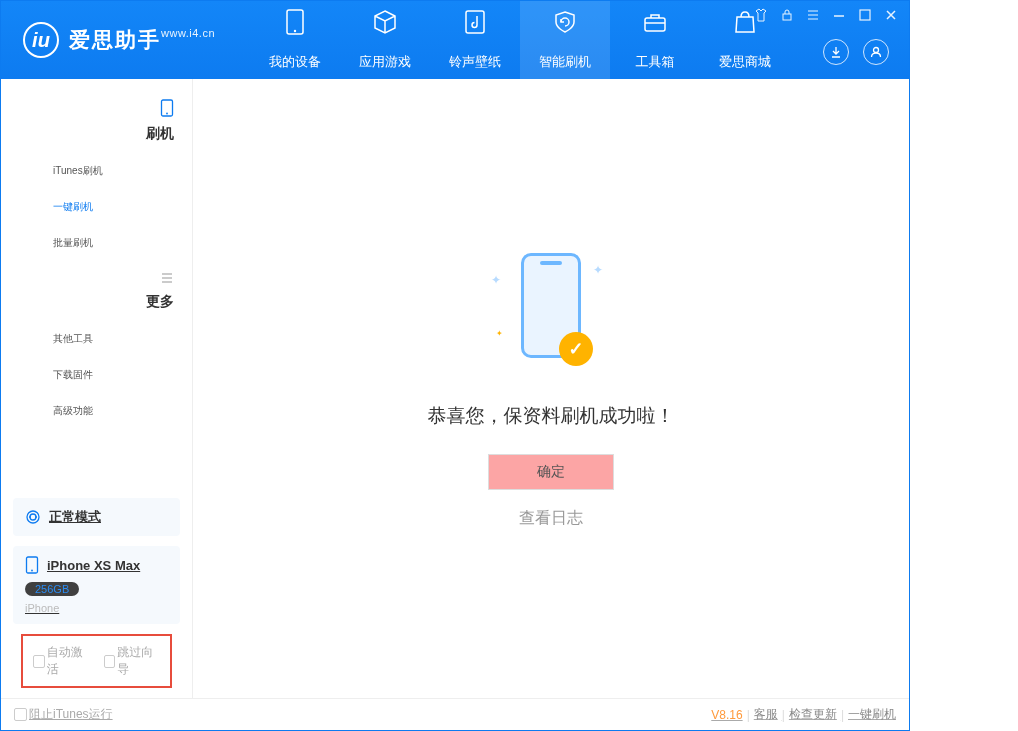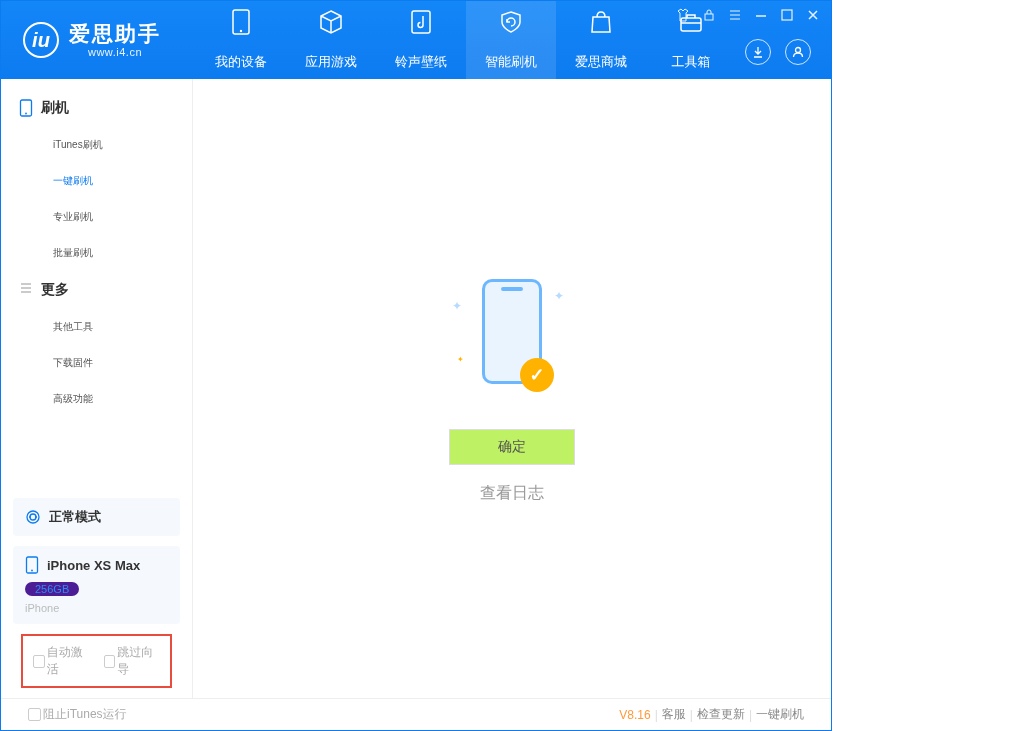--- a/index.html
+++ b/index.html
@@ -1,58 +1,58 @@
 <!DOCTYPE html>
 <html><head>
 <meta charset="utf-8">
 <style>
 * { margin: 0; padding: 0; box-sizing: border-box; }
 body { font-family: "Microsoft YaHei", Arial, sans-serif; font-size: 13px; color: #333; background: #fff; }
-.window { width: 832px; height: 731px; border: 1px solid #0d7bf0; display: flex; flex-direction: column; }
+.window { width: 910px; height: 731px; border: 1px solid #0d7bf0; display: flex; flex-direction: column; }
 .titlebar { height: 78px; background: linear-gradient(to bottom, #1386f8, #0d7bf0); display: flex; align-items: stretch; color: #fff; position: relative; }
 .logo-area { display: flex; align-items: center; padding: 0 20px 0 22px; gap: 10px; }
 .logo-circle { width: 36px; height: 36px; border: 2.5px solid #fff; border-radius: 50%; display: flex; align-items: center; justify-content: center; font-size: 20px; font-weight: bold; font-style: italic; }
-.logo-text { display: flex; flex-direction: column; line-height: 1.2; text-align: center; }
+.logo-text { display: flex; flex-direction: row; line-height: 1.2; }
 .logo-text .t1 { font-size: 21px; font-weight: bold; letter-spacing: 2px; }
 .logo-text .t2 { font-size: 11px; opacity: 0.9; letter-spacing: 0.5px; }
 .navs { display: flex; margin-left: 15px; }
 .nav-item { width: 90px; display: flex; flex-direction: column; align-items: center; justify-content: center; gap: 18px; cursor: pointer; font-size: 13px; }
 .nav-item.active { background: rgba(255,255,255,0.12); }
 .nav-item .nicon { width: 26px; height: 26px; display: flex; align-items: center; justify-content: center; }
 .win-controls { position: absolute; top: 6px; right: 10px; display: flex; gap: 10px; align-items: center; }
 .win-controls > * { width: 16px; height: 16px; display: flex; align-items: center; justify-content: center; cursor: pointer; opacity: 0.9; }
 .right-icons { position: absolute; bottom: 14px; right: 20px; display: flex; gap: 14px; }
 .right-icons .ricon { width: 26px; height: 26px; border: 1.5px solid rgba(255,255,255,0.8); border-radius: 50%; display: flex; align-items: center; justify-content: center; cursor: pointer; }
 .body { flex: 1; display: flex; min-height: 0; }
 .sidebar { width: 192px; border-right: 1px solid #eee; display: flex; flex-direction: column; }
 .side-scroll { flex: 1; overflow: auto; padding-top: 10px; }
-.side-group-title { display: flex; align-items: flex-start; gap: 8px; padding: 10px 18px; font-size: 14px; color: #333; font-weight: bold; }
+.side-group-title { display: flex; align-items: flex-end; gap: 8px; padding: 10px 18px; font-size: 14px; color: #333; font-weight: bold; flex-direction: column; }
 .side-item { padding: 11px 18px 11px 52px; font-size: 10px; color: #555; cursor: pointer; }
 .side-item.active { color: #0d7bf0; }
 .side-bottom { padding: 0 12px 10px 12px; }
-.card { background: #f5f9fd; border-radius: 4px; padding: 10px 12px; margin-top: 10px; display: flex; flex-direction: column; gap: 4px; }
+.card { background: #f5f9fd; border-radius: 4px; padding: 10px 12px; margin-top: 10px; display: flex; flex-direction: column; gap: 4px; text-decoration: underline; }
 .card-row { display: flex; align-items: center; gap: 8px; font-size: 13px; font-weight: bold; color: #333; }
-.badge { display: inline-block; background: #4c1d95; color: #2a8cf3; border-radius: 10px; padding: 1px 10px; font-size: 11px; font-weight: normal; margin-top: 4px; }
+.badge { display: inline-block; background: #404040; color: #2a8cf3; border-radius: 10px; padding: 1px 10px; font-size: 11px; font-weight: normal; margin-top: 4px; }
 .subtle { color: #bbb; font-size: 11px; margin-top: 2px; }
 .checks { border: 2px solid #e74c3c; padding: 8px 10px; display: flex; gap: 14px; align-items: center; margin: 10px 8px 0 8px; }
 .chk { display: flex; align-items: center; gap: 2px; font-size: 12px; color: #aaa; cursor: pointer; }
 .chkbox { width: 13px; height: 13px; border: 1px solid #ccc; border-radius: 2px; }
 .main { flex: 1; position: relative; display: flex; flex-direction: column; align-items: center; justify-content: center; }
 .phone-img { position: relative; width: 120px; height: 130px; }
 .phone { position: absolute; left: 30px; top: 5px; width: 60px; height: 105px; border: 3px solid #6db7ff; border-radius: 10px; background: #eaf4ff; }
 .phone::before { content: ""; position: absolute; top: 5px; left: 50%; transform: translateX(-50%); width: 22px; height: 4px; background: #6db7ff; border-radius: 3px; }
 .check-badge { position: absolute; right: 18px; bottom: 12px; width: 34px; height: 34px; background: #ffb300; border-radius: 50%; display: flex; align-items: center; justify-content: center; color: #fff; font-size: 18px; font-weight: bold; }
 .sparkle { position: absolute; color: #b7dbff; font-size: 12px; }
 .sparkle.s1 { left: 0; top: 25px; }
 .sparkle.s2 { right: 8px; top: 15px; }
 .sparkle.s3 { left: 5px; bottom: 40px; color: #ffb300; font-size: 8px; }
 .success-text { font-size: 19px; color: #333; margin-top: 25px; }
-.ok-btn { margin-top: 25px; border: 1px solid #ddd; background: #bef264; padding: 8px 48px; font-size: 14px; color: #555; cursor: pointer; }
+.ok-btn { margin-top: 25px; border: 1px solid #ddd; background: #fca5a5; padding: 8px 48px; font-size: 14px; color: #555; cursor: pointer; }
 .log-link { margin-top: 18px; font-size: 16px; color: #999; cursor: pointer; }
-.footer { height: 32px; border-top: 1px solid #eee; display: flex; align-items: center; padding: 0 27px; font-size: 12px; color: #aaa; }
+.footer { height: 32px; border-top: 1px solid #eee; display: flex; align-items: center; padding: 0 13px; font-size: 12px; color: #aaa; text-decoration: underline; }
 .footer .chk { color: #aaa; }
 .footer-right { margin-left: auto; display: flex; align-items: center; gap: 4px; }
 .footer-right .ver { color: #ff9a3c; }
 .footer-right .flnk { color: #888; cursor: pointer; }
 .footer-right .sep { color: #ddd; }
 svg { display: block; }
 </style>
 </head>
 <body>
 
@@ -98,34 +98,34 @@
             <svg width="26" height="26" viewBox="0 0 26 26">
               <path d="M13 3 L22 6 L22 13 C22 19 13 23 13 23 C13 23 4 19 4 13 L4 6 Z" fill="none" stroke="#fff" stroke-width="1.5"></path>
               <path d="M9 13 A4 4 0 1 1 13 17" fill="none" stroke="#fff" stroke-width="1.5"></path>
               <path d="M9 10 L9 13 L12 13" fill="none" stroke="#fff" stroke-width="1.5"></path>
             </svg>
           </div>
         <span>智能刷机</span>
       </div>
       <div class="nav-item">
         <div class="nicon">
-            <svg width="24" height="26" viewBox="0 0 24 26">
-              <path d="M4 8 L20 8 L21 23 L3 23 Z M8 8 C8 4 10 3 12 3 C14 3 16 4 16 8" fill="none" stroke="#fff" stroke-width="1.5"></path>
-            </svg>
-          </div>
-        <span>爱思商城</span>
-      </div>
-      <div class="nav-item">
-        <div class="nicon">
             <svg width="26" height="24" viewBox="0 0 26 24">
               <rect x="3" y="8" width="20" height="13" rx="2" fill="none" stroke="#fff" stroke-width="1.5"></rect>
               <path d="M9 8 L9 5 L17 5 L17 8 M3 13 L23 13" fill="none" stroke="#fff" stroke-width="1.5"></path>
             </svg>
           </div>
         <span>工具箱</span>
+      </div>
+      <div class="nav-item">
+        <div class="nicon">
+            <svg width="24" height="26" viewBox="0 0 24 26">
+              <path d="M4 8 L20 8 L21 23 L3 23 Z M8 8 C8 4 10 3 12 3 C14 3 16 4 16 8" fill="none" stroke="#fff" stroke-width="1.5"></path>
+            </svg>
+          </div>
+        <span>爱思商城</span>
       </div>
     </div>
     <div class="win-controls">
       <span>
           <svg width="14" height="14" viewBox="0 0 14 14">
             <path d="M2 3 L5 1 L7 3 L9 1 L12 3 L10 5 L10 13 L4 13 L4 5 Z" fill="none" stroke="#fff" stroke-width="1"></path>
           </svg>
         </span>
       <span>
           <svg width="14" height="14" viewBox="0 0 14 14">
@@ -176,21 +176,20 @@
           <span>
               <svg width="14" height="18" viewBox="0 0 14 18">
                 <rect x="1.5" y="1" width="11" height="16" rx="1.5" fill="none" stroke="#0d7bf0" stroke-width="1.3"></rect>
                 <circle cx="7" cy="14.5" r="0.9" fill="#0d7bf0"></circle>
               </svg>
             </span>
           <span>刷机</span>
         </div>
         <div class="side-item"><span>iTunes刷机</span></div>
         <div class="side-item active"><span>一键刷机</span></div>
-        <div class="side-item"><span>专业刷机</span></div>
         <div class="side-item"><span>批量刷机</span></div>
 
         <div class="side-group-title">
           <span>
               <svg width="14" height="14" viewBox="0 0 14 14">
                 <path d="M2 3 L12 3 M2 7 L12 7 M2 11 L12 11" stroke="#bbb" stroke-width="1.3"></path>
               </svg>
             </span>
           <span>更多</span>
         </div>
@@ -240,20 +239,21 @@
     </div>
 
     <div class="main">
       <div class="phone-img">
         <span class="sparkle s1">✦</span>
         <span class="sparkle s2">✦</span>
         <span class="sparkle s3">✦</span>
         <div class="phone"></div>
         <div class="check-badge">✓</div>
       </div>
+      <div class="success-text">恭喜您，保资料刷机成功啦！</div>
       <button class="ok-btn">确定</button>
       <a class="log-link">查看日志</a>
     </div>
   </div>
 
   <div class="footer">
     <label class="chk">
       <span class="chkbox"></span>
       <span>阻止iTunes运行</span>
     </label>

